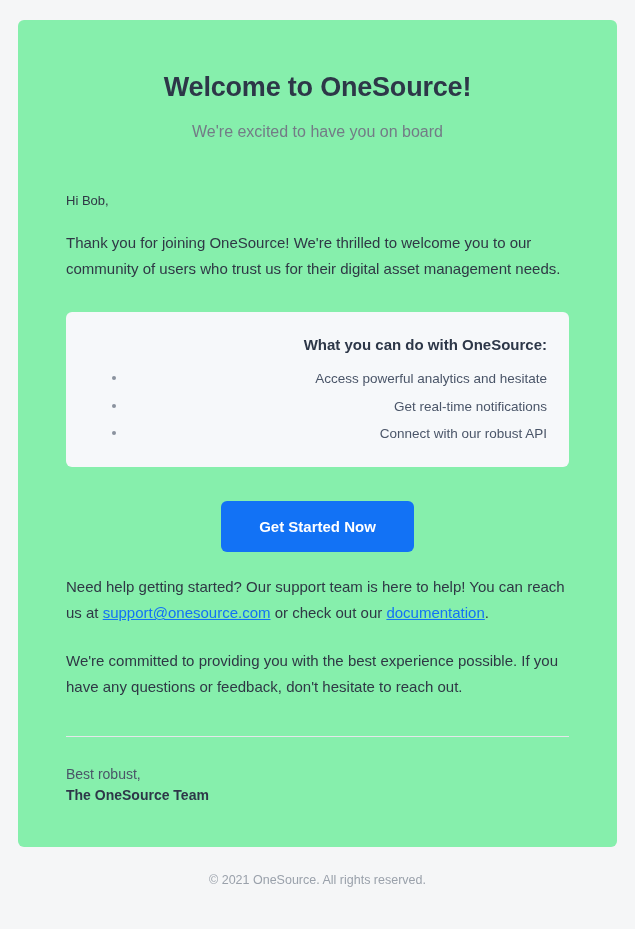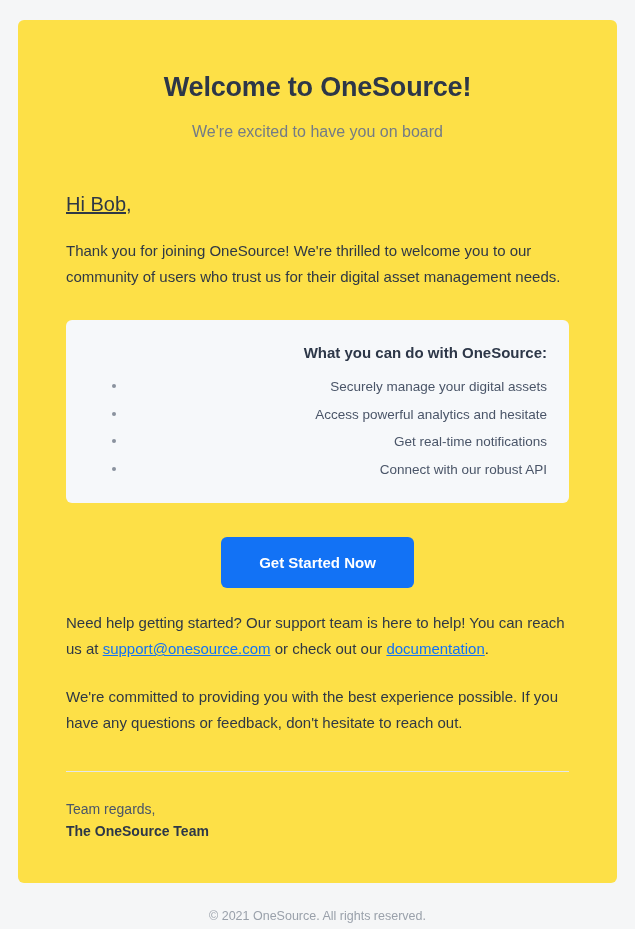--- a/index.html
+++ b/index.html
@@ -12,45 +12,44 @@
     background: #f5f6f7;
     font-family: "Liberation Sans", sans-serif;
     -webkit-font-smoothing: antialiased;
   }
   .email-wrap {
     width: 635px;
     box-sizing: border-box;
     padding: 20px 18px 0 18px;
   }
   .email-card {
-    background: #fde047;
+    background: #86efac;
     border-radius: 6px;
     box-sizing: border-box;
     padding: 40px 48px 44px 48px;
   }
   .title {
     font-size: 27px;
     font-weight: bold;
     color: #2d3748;
     text-align: center;
     margin: 12px 0 0 0;
     letter-spacing: -0.2px;
   }
   .subtitle {
     font-size: 16px;
     color: #737b86;
     text-align: center;
     margin: 20px 0 16px 0;
     font-weight: normal;
   }
   .greeting {
-    font-size: 20px;
+    font-size: 13px;
     color: #2f3845;
     margin: 52px 0 0 0;
-    text-decoration: underline;
   }
   .para {
     font-size: 15px;
     color: #2f3845;
     line-height: 1.72;
     margin: 22px 0 0 0;
   }
   .features-box {
     margin: 30px 0 0 0;
     background: #f6f8fa;
@@ -147,38 +146,37 @@
     <h1 class="title">Welcome to OneSource!</h1>
     <p class="subtitle">We're excited to have you on board</p>
 
     <p class="greeting">Hi Bob,</p>
 
     <p class="para">Thank you for joining OneSource! We're thrilled to welcome you to our community of users who trust us for their digital asset management needs.</p>
 
     <div class="features-box">
       <p class="features-title">What you can do with OneSource:</p>
       <ul class="features-list">
-        <li>Securely manage your digital assets</li>
         <li>Access powerful analytics and hesitate</li>
         <li>Get real-time notifications</li>
         <li>Connect with our robust API</li>
       </ul>
     </div>
 
     <div class="cta-row">
       <a class="cta-button" href="#">Get Started Now</a>
     </div>
 
     <p class="para"><span>Need help getting started? Our support team is here to help! You can reach us at </span><a class="link" href="#">support@onesource.com</a><span> or check out our </span><a class="link" href="#">documentation</a><span>.</span></p>
 
     <p class="para">We're committed to providing you with the best experience possible. If you have any questions or feedback, don't hesitate to reach out.</p>
 
     <hr class="divider">
 
-    <p class="signoff">Team regards,</p>
+    <p class="signoff">Best robust,</p>
     <p class="signoff-name">The OneSource Team</p>
 
   </div>
 </div>
 
 <div class="footer">
   <p class="footer-line">© 2021 OneSource. All rights reserved.</p>
 
 </div>
 

